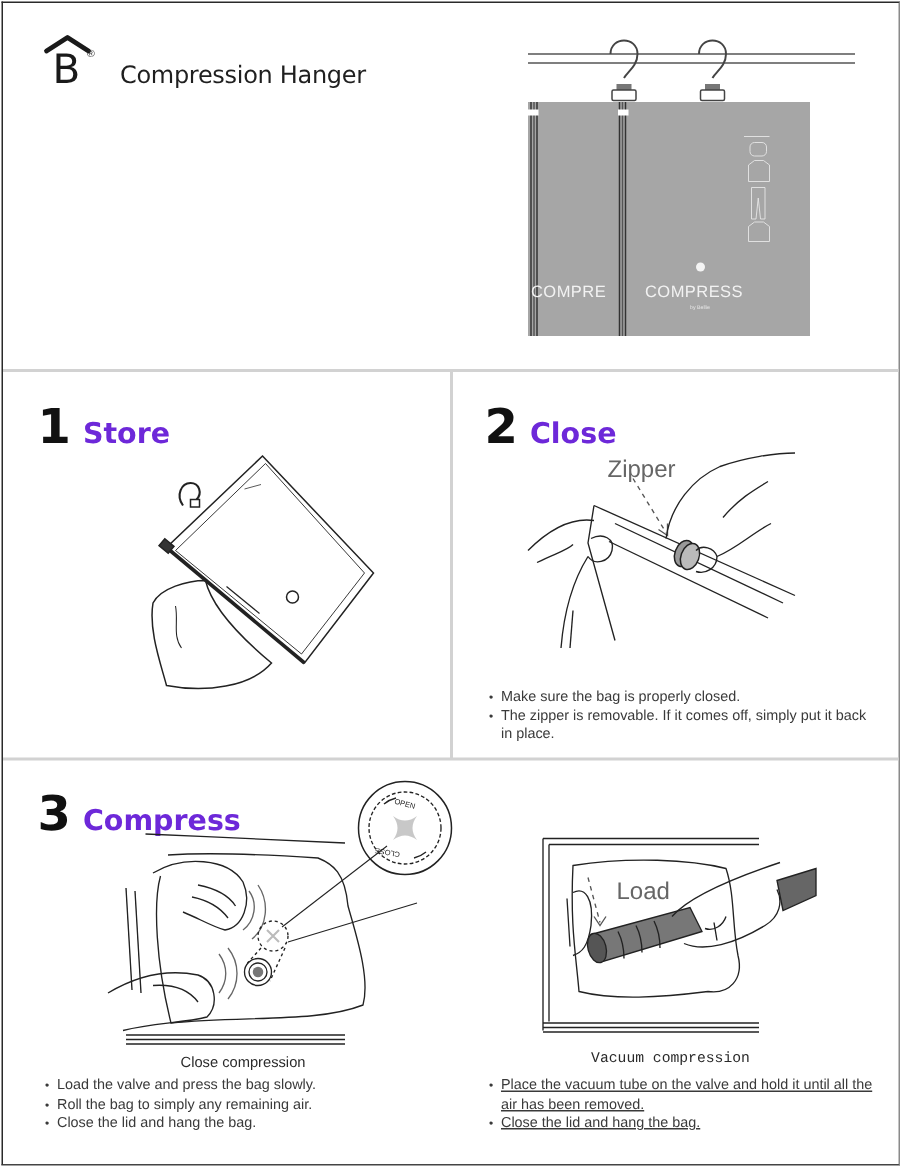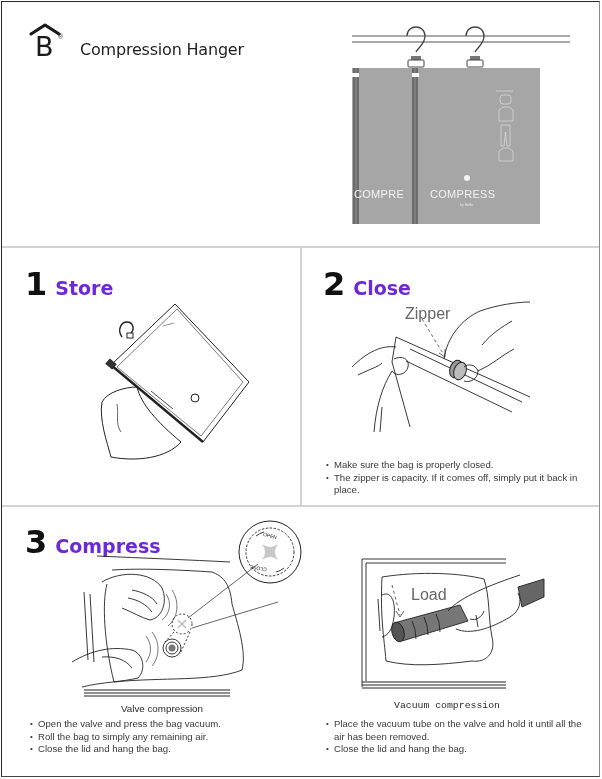--- a/index.html
+++ b/index.html
@@ -150,21 +150,21 @@
 
       <path d="M0 70 C15 55, 30 48, 44 50"></path>
       <path d="M6 78 C18 72, 26 70, 30 66"></path>
       <path d="M42 62 C50 58, 58 62, 56 70 C54 78, 44 80, 40 74"></path>
       <path d="M40 74 C30 90, 24 110, 22 135"></path>
       <path d="M30 110 L28 135"></path>
     </svg>
   </div>
   <ul class="bullets" style="left:324px; top:457px; width:260px;">
     <li>Make sure the bag is properly closed.</li>
-    <li>The zipper is capacity. If it comes off, simply put it back in place.</li>
+    <li>The zipper is removable. If it comes off, simply put it back in place.</li>
   </ul>
 
   <div class="step-head" style="left:23px; top:524px;">
     <span class="step-num">3</span>
     <span class="step-label">Compress</span>
   </div>
 
   <div style="position:absolute; left:60px; top:540px; width:245px; height:155px;">
     <svg width="245" height="155" viewBox="0 0 245 155" fill="none" stroke="#222" stroke-width="0.9">
 
@@ -208,23 +208,23 @@
       <circle cx="32" cy="32" r="24" stroke-width="0.9" stroke-dasharray="2.5,1.5"></circle>
       <g fill="#c8c8c8" stroke="none">
         <path d="M24 24 Q32 30 40 24 Q34 32 40 40 Q32 34 24 40 Q30 32 24 24 Z"></path>
       </g>
       <text x="25" y="17" font-size="5" fill="#222" stroke="none" font-family="Liberation Sans, sans-serif" transform="rotate(15 30 15)">OPEN</text>
       <text x="39" y="47" font-size="5" fill="#222" stroke="none" font-family="Liberation Sans, sans-serif" transform="rotate(190 34 48)">CLOSE</text>
       <path d="M18 16 A20 20 0 0 1 26 12" stroke-width="0.9"></path>
       <path d="M46 48 A20 20 0 0 1 38 52" stroke-width="0.9"></path>
     </svg>
   </div>
-  <div class="caption" style="left:90px; top:701px; width:140px;">Valve compression</div>
+  <div class="caption" style="left:90px; top:701px; width:140px;">Close compression</div>
   <ul class="bullets" style="left:28px; top:716px; width:270px;">
-    <li>Open the valve and press the bag vacuum.</li>
+    <li>Load the valve and press the bag slowly.</li>
     <li>Roll the bag to simply any remaining air.</li>
     <li>Close the lid and hang the bag.</li>
   </ul>
 
   <div style="position:absolute; left:358px; top:555px; width:185px; height:135px;">
     <svg width="185" height="135" viewBox="0 0 185 135" fill="none" stroke="#222" stroke-width="0.9">
 
       <path d="M2 2 L2 130"></path>
       <path d="M6 6 L6 124"></path>
       <path d="M2 2 L146 2"></path>
@@ -250,18 +250,18 @@
       </g>
 
       <path d="M88 54 C100 40, 130 28, 160 18"></path>
       <path d="M96 72 C110 78, 130 72, 150 60 C160 54, 162 44, 158 36"></path>
       <path d="M110 62 C116 64, 122 60, 124 54"></path>
       <path d="M118 70 L116 58"></path>
     </svg>
   </div>
   <span class="callout" style="left:409px; top:584px;">Load</span>
   <div class="caption" style="left:370px; top:698px; width:150px;font-family:Liberation Mono, monospace;">Vacuum compression</div>
-  <ul class="bullets" style="left:324px; top:716px; width:260px;">
+  <ul class="bullets" style="left:324px; top:716px; width:260px;text-decoration:underline;">
     <li>Place the vacuum tube on the valve and hold it until all the air has been removed.</li>
     <li>Close the lid and hang the bag.</li>
   </ul>
 
 </div>
 
 </body></html>

